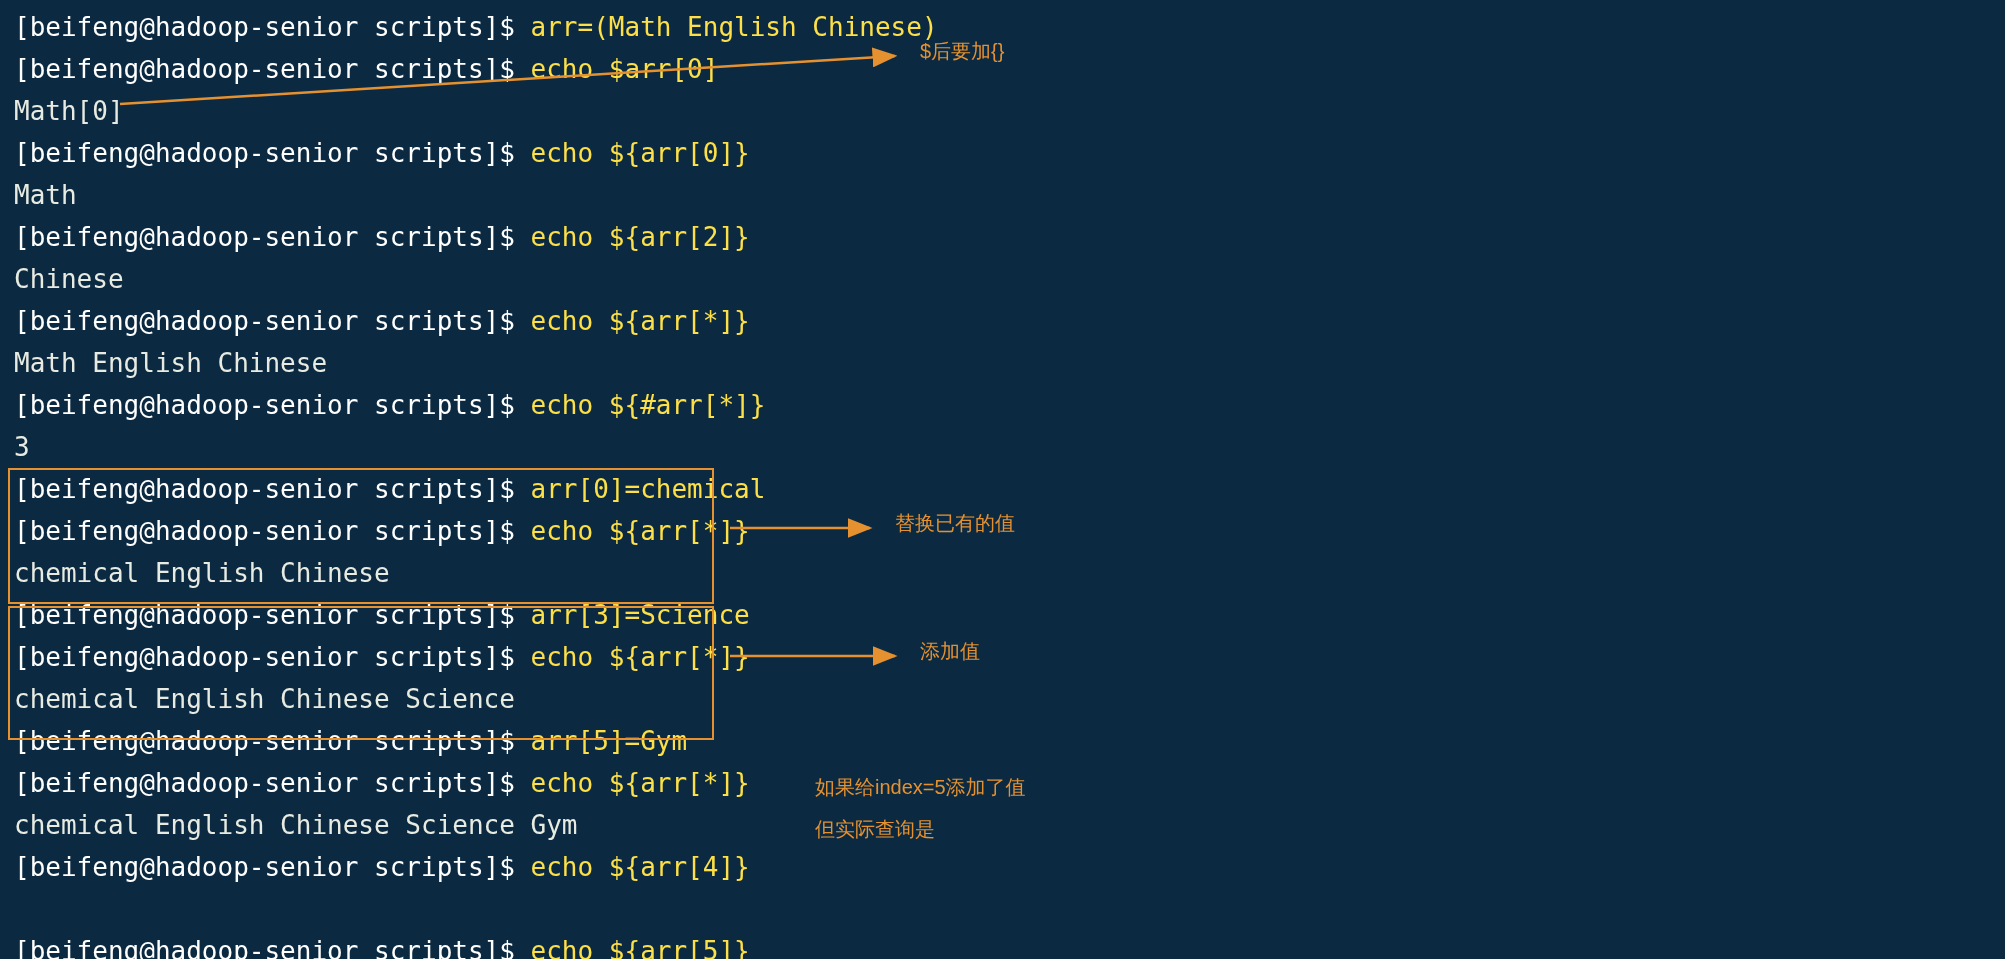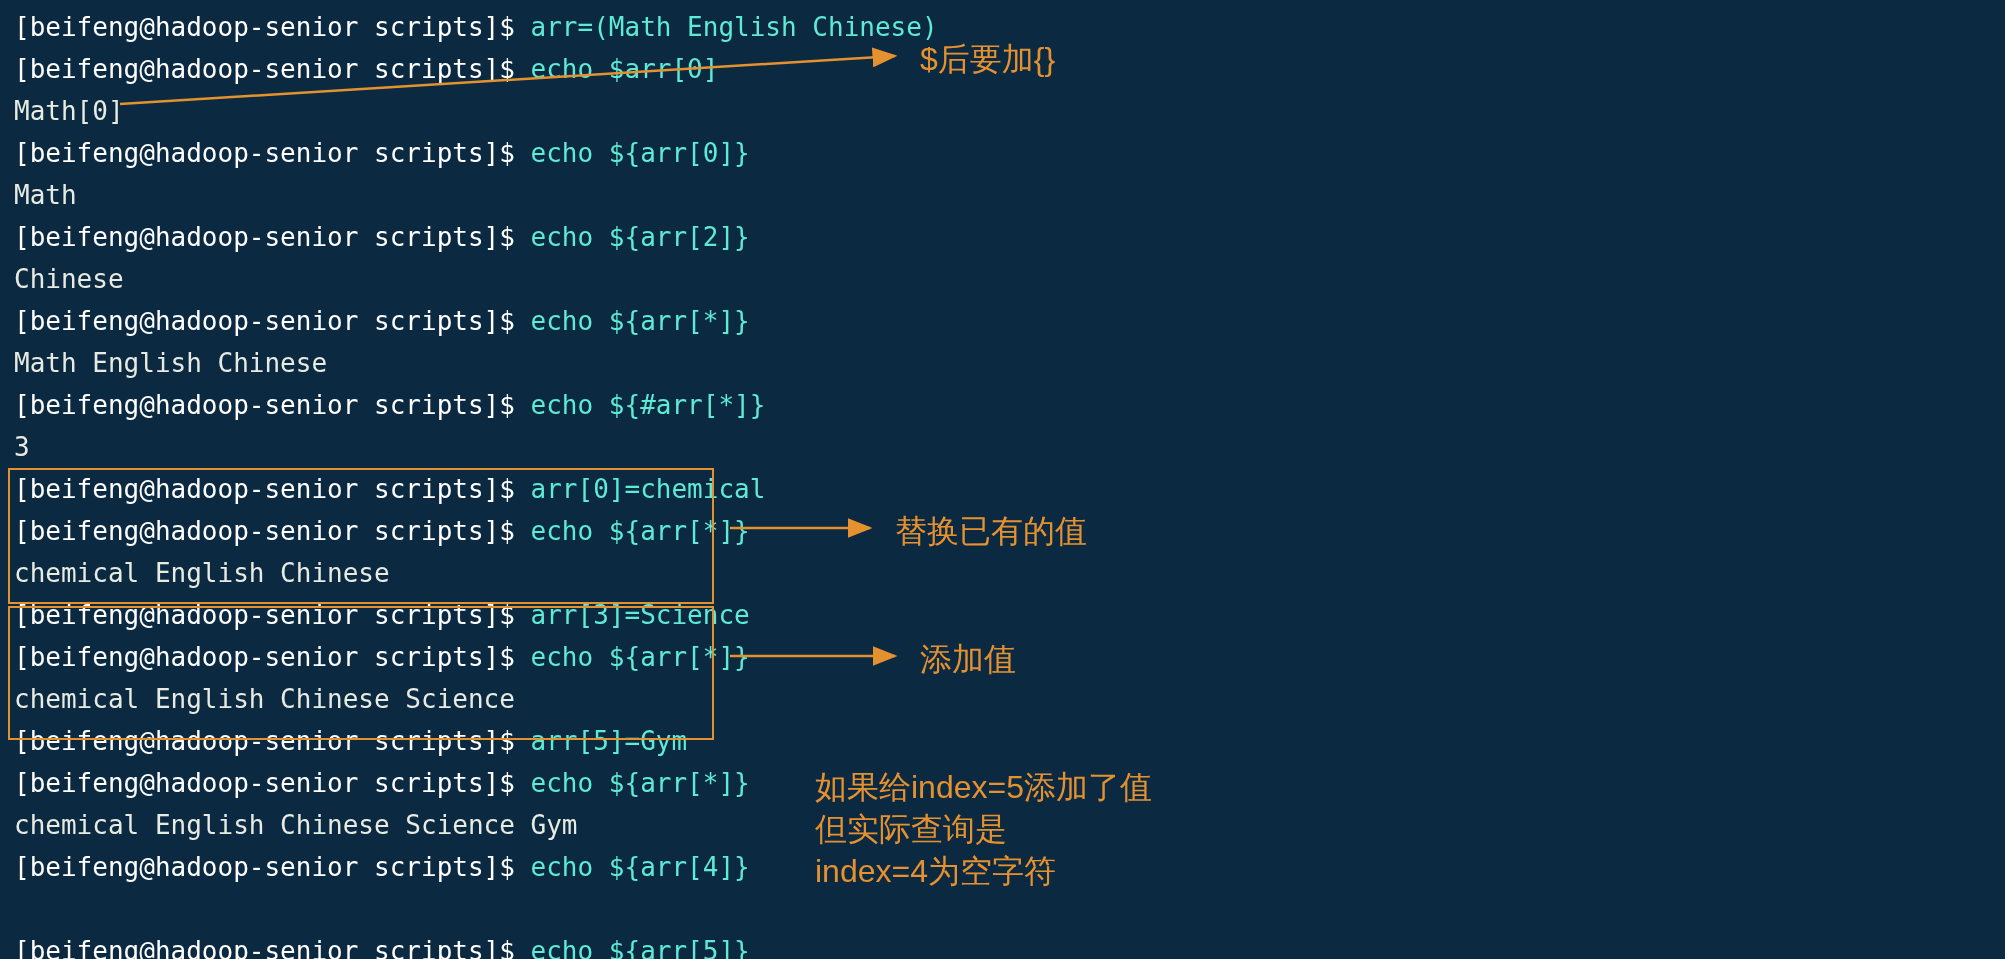--- a/index.html
+++ b/index.html
@@ -15,40 +15,40 @@
     position: relative;
   }
   .terminal {
     position: relative;
     padding: 6px 0 0 14px;
     line-height: 42px;
     white-space: pre;
   }
   .line { display: block; height: 42px; }
   .prompt  { color: #ffffff; }
-  .cmd     { color: #5eead4; }
+  .cmd     { color: #fde047; }
 
   .box {
     position: absolute;
     border: 2px solid #e6912f;
     pointer-events: none;
   }
 
   svg.overlay {
     position: absolute;
     left: 0; top: 0;
     width: 2005px; height: 959px;
     pointer-events: none;
   }
 
   .ann {
     position: absolute;
     color: #e6912f;
     font-family: "PingFang SC", "Microsoft YaHei", sans-serif;
-    font-size: 32px;
+    font-size: 20px;
   }
 </style>
 </head>
 <body>
 
 <div class="terminal" id="term"><div class="line"><span class="prompt">[beifeng@hadoop-senior scripts]$ </span><span class="cmd">arr=(Math English Chinese)</span></div><div class="line"><span class="prompt">[beifeng@hadoop-senior scripts]$ </span><span class="cmd">echo $arr[0]</span></div><div class="line">Math[0]</div><div class="line"><span class="prompt">[beifeng@hadoop-senior scripts]$ </span><span class="cmd">echo ${arr[0]}</span></div><div class="line">Math</div><div class="line"><span class="prompt">[beifeng@hadoop-senior scripts]$ </span><span class="cmd">echo ${arr[2]}</span></div><div class="line">Chinese</div><div class="line"><span class="prompt">[beifeng@hadoop-senior scripts]$ </span><span class="cmd">echo ${arr[*]}</span></div><div class="line">Math English Chinese</div><div class="line"><span class="prompt">[beifeng@hadoop-senior scripts]$ </span><span class="cmd">echo ${#arr[*]}</span></div><div class="line">3</div><div class="line"><span class="prompt">[beifeng@hadoop-senior scripts]$ </span><span class="cmd">arr[0]=chemical</span></div><div class="line"><span class="prompt">[beifeng@hadoop-senior scripts]$ </span><span class="cmd">echo ${arr[*]}</span></div><div class="line">chemical English Chinese</div><div class="line"><span class="prompt">[beifeng@hadoop-senior scripts]$ </span><span class="cmd">arr[3]=Science</span></div><div class="line"><span class="prompt">[beifeng@hadoop-senior scripts]$ </span><span class="cmd">echo ${arr[*]}</span></div><div class="line">chemical English Chinese Science</div><div class="line"><span class="prompt">[beifeng@hadoop-senior scripts]$ </span><span class="cmd">arr[5]=Gym</span></div><div class="line"><span class="prompt">[beifeng@hadoop-senior scripts]$ </span><span class="cmd">echo ${arr[*]}</span></div><div class="line">chemical English Chinese Science Gym</div><div class="line"><span class="prompt">[beifeng@hadoop-senior scripts]$ </span><span class="cmd">echo ${arr[4]}</span></div><div class="line">&nbsp;</div><div class="line"><span class="prompt">[beifeng@hadoop-senior scripts]$ </span><span class="cmd">echo ${arr[5]}</span></div></div>
 
 <div class="box" style="left:8px; top:468px; width:702px; height:132px;"></div>
 <div class="box" style="left:8px; top:606px; width:702px; height:130px;"></div>
 
@@ -68,14 +68,13 @@
 
 <div class="ann" style="left:920px; top:38px;">$后要加{}</div>
 
 <div class="ann" style="left:895px; top:510px;text-align:right;">替换已有的值</div>
 
 <div class="ann" style="left:920px; top:638px;">添加值</div>
 
 <div class="ann" style="left:815px; top:766px; line-height:42px;">
   <div>如果给index=5添加了值</div>
   <div>但实际查询是</div>
-  <div>index=4为空字符</div>
 </div>
 
 </body></html>

